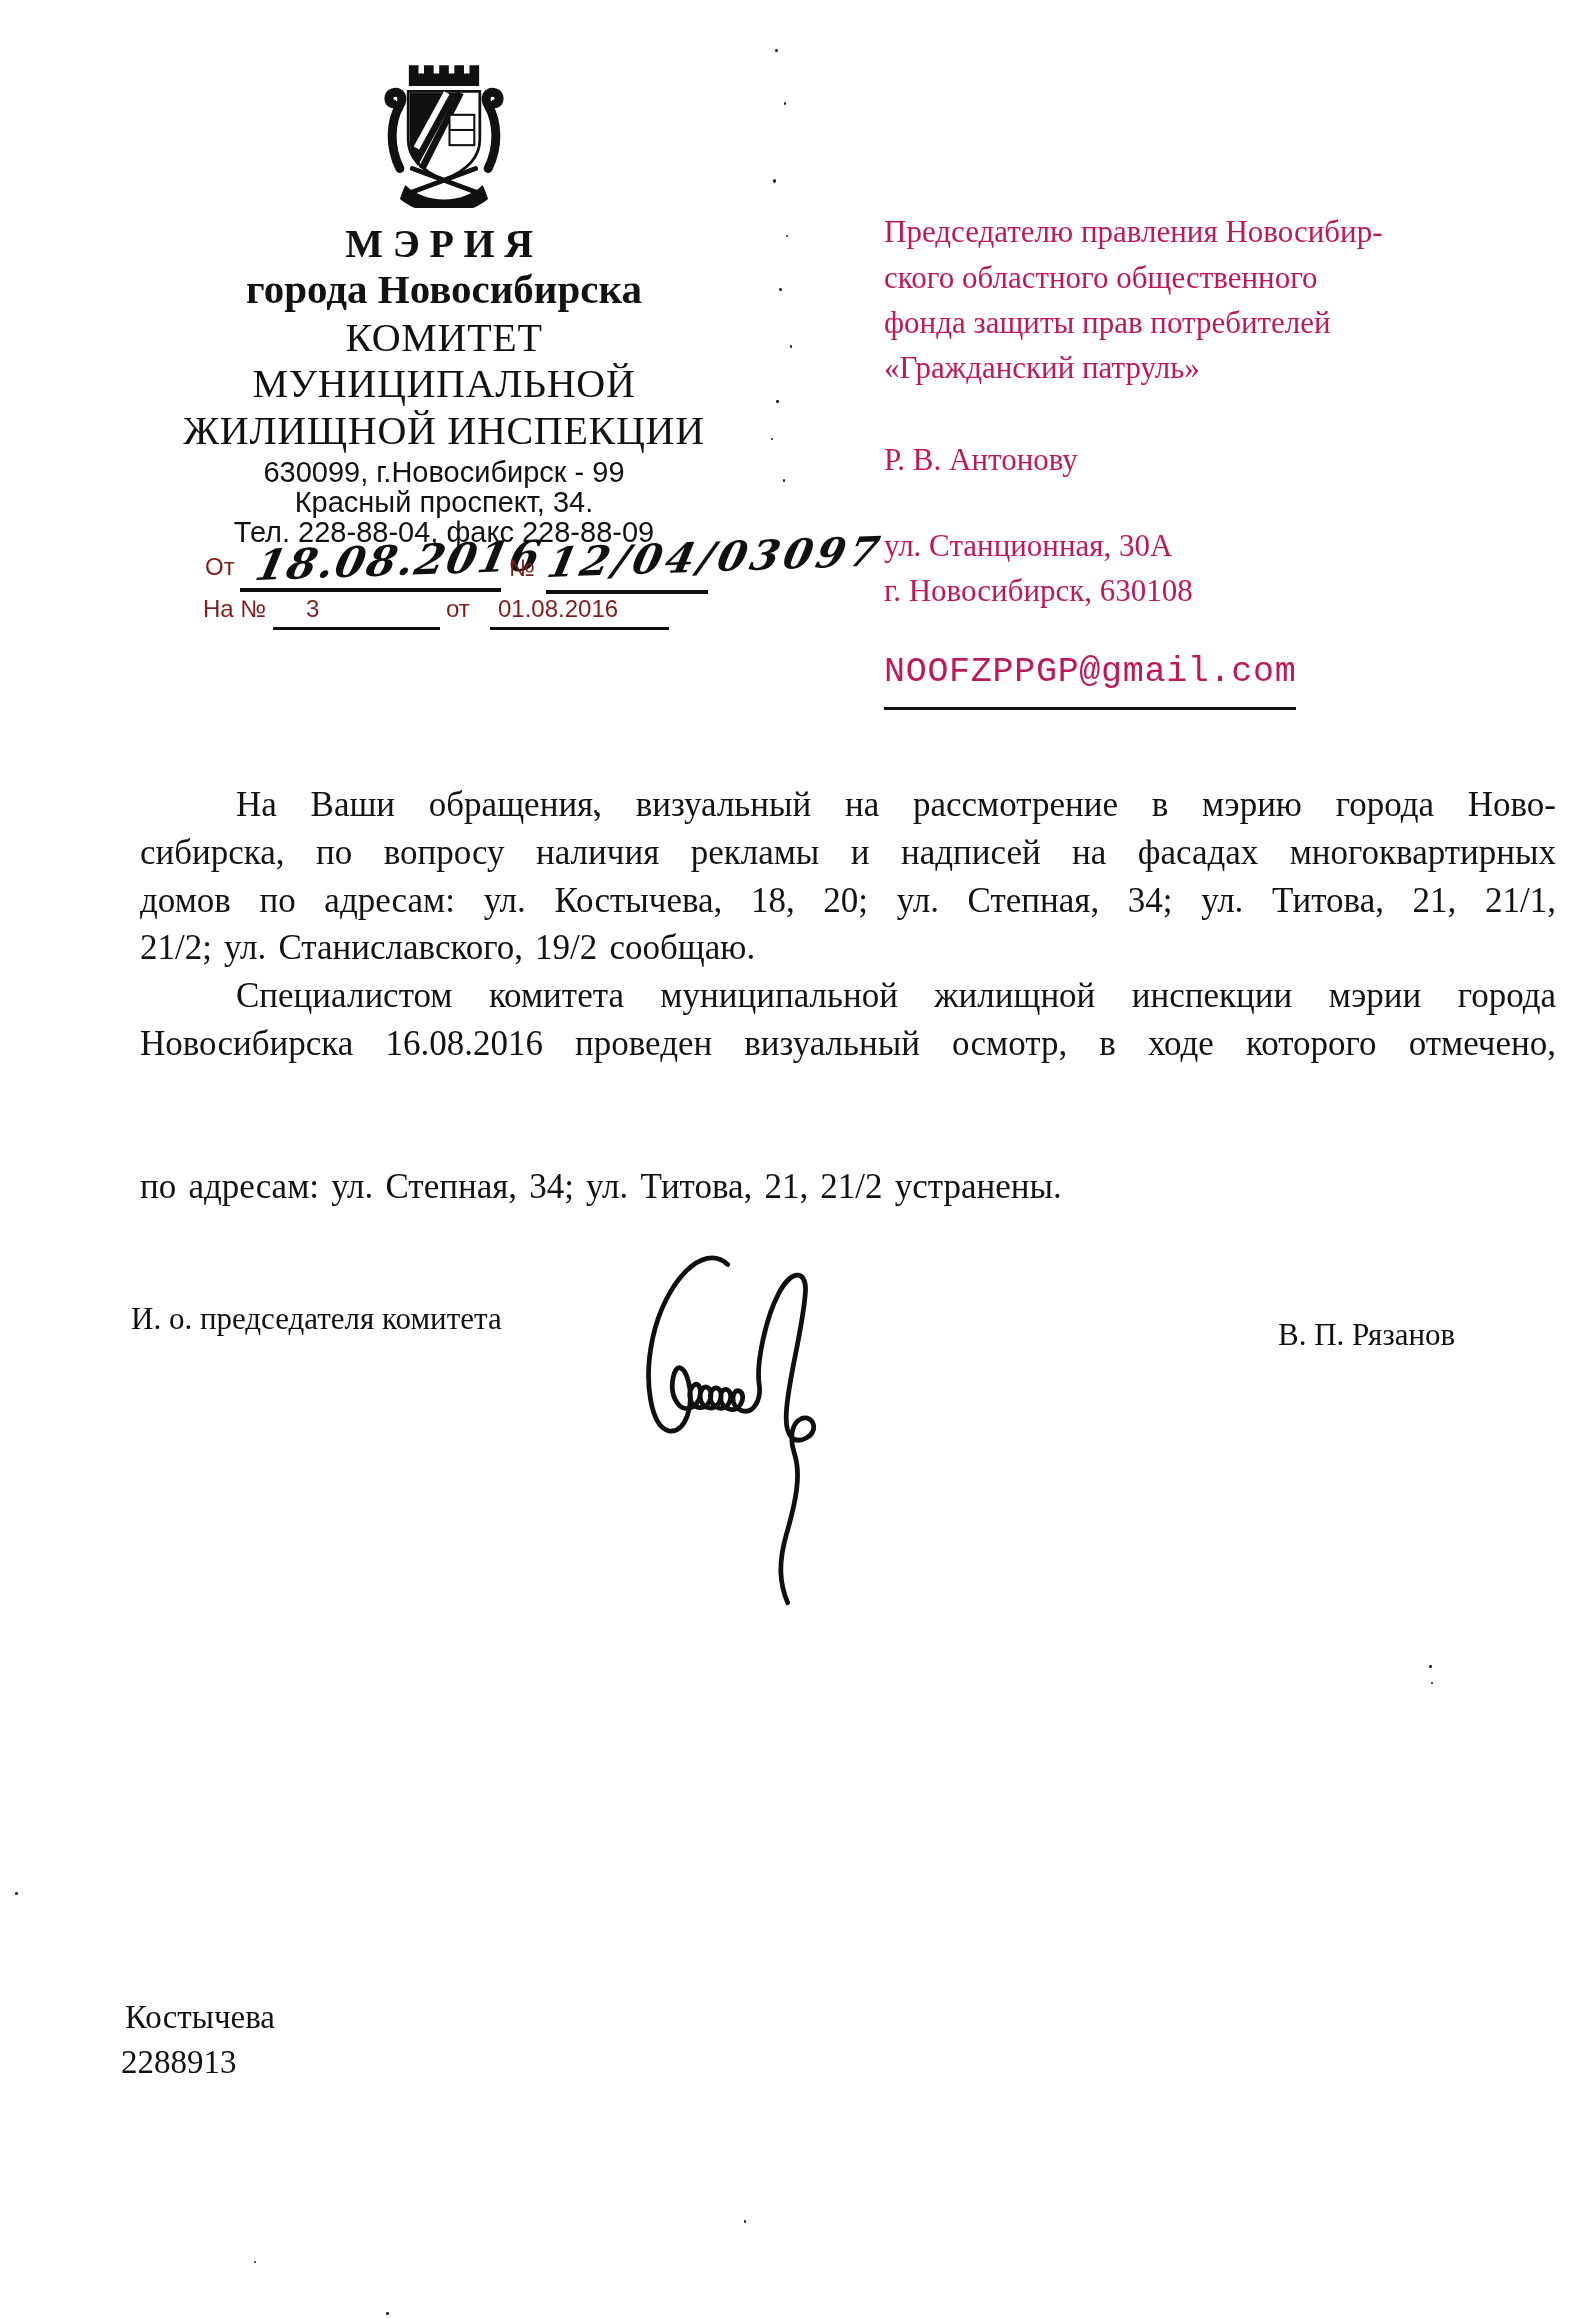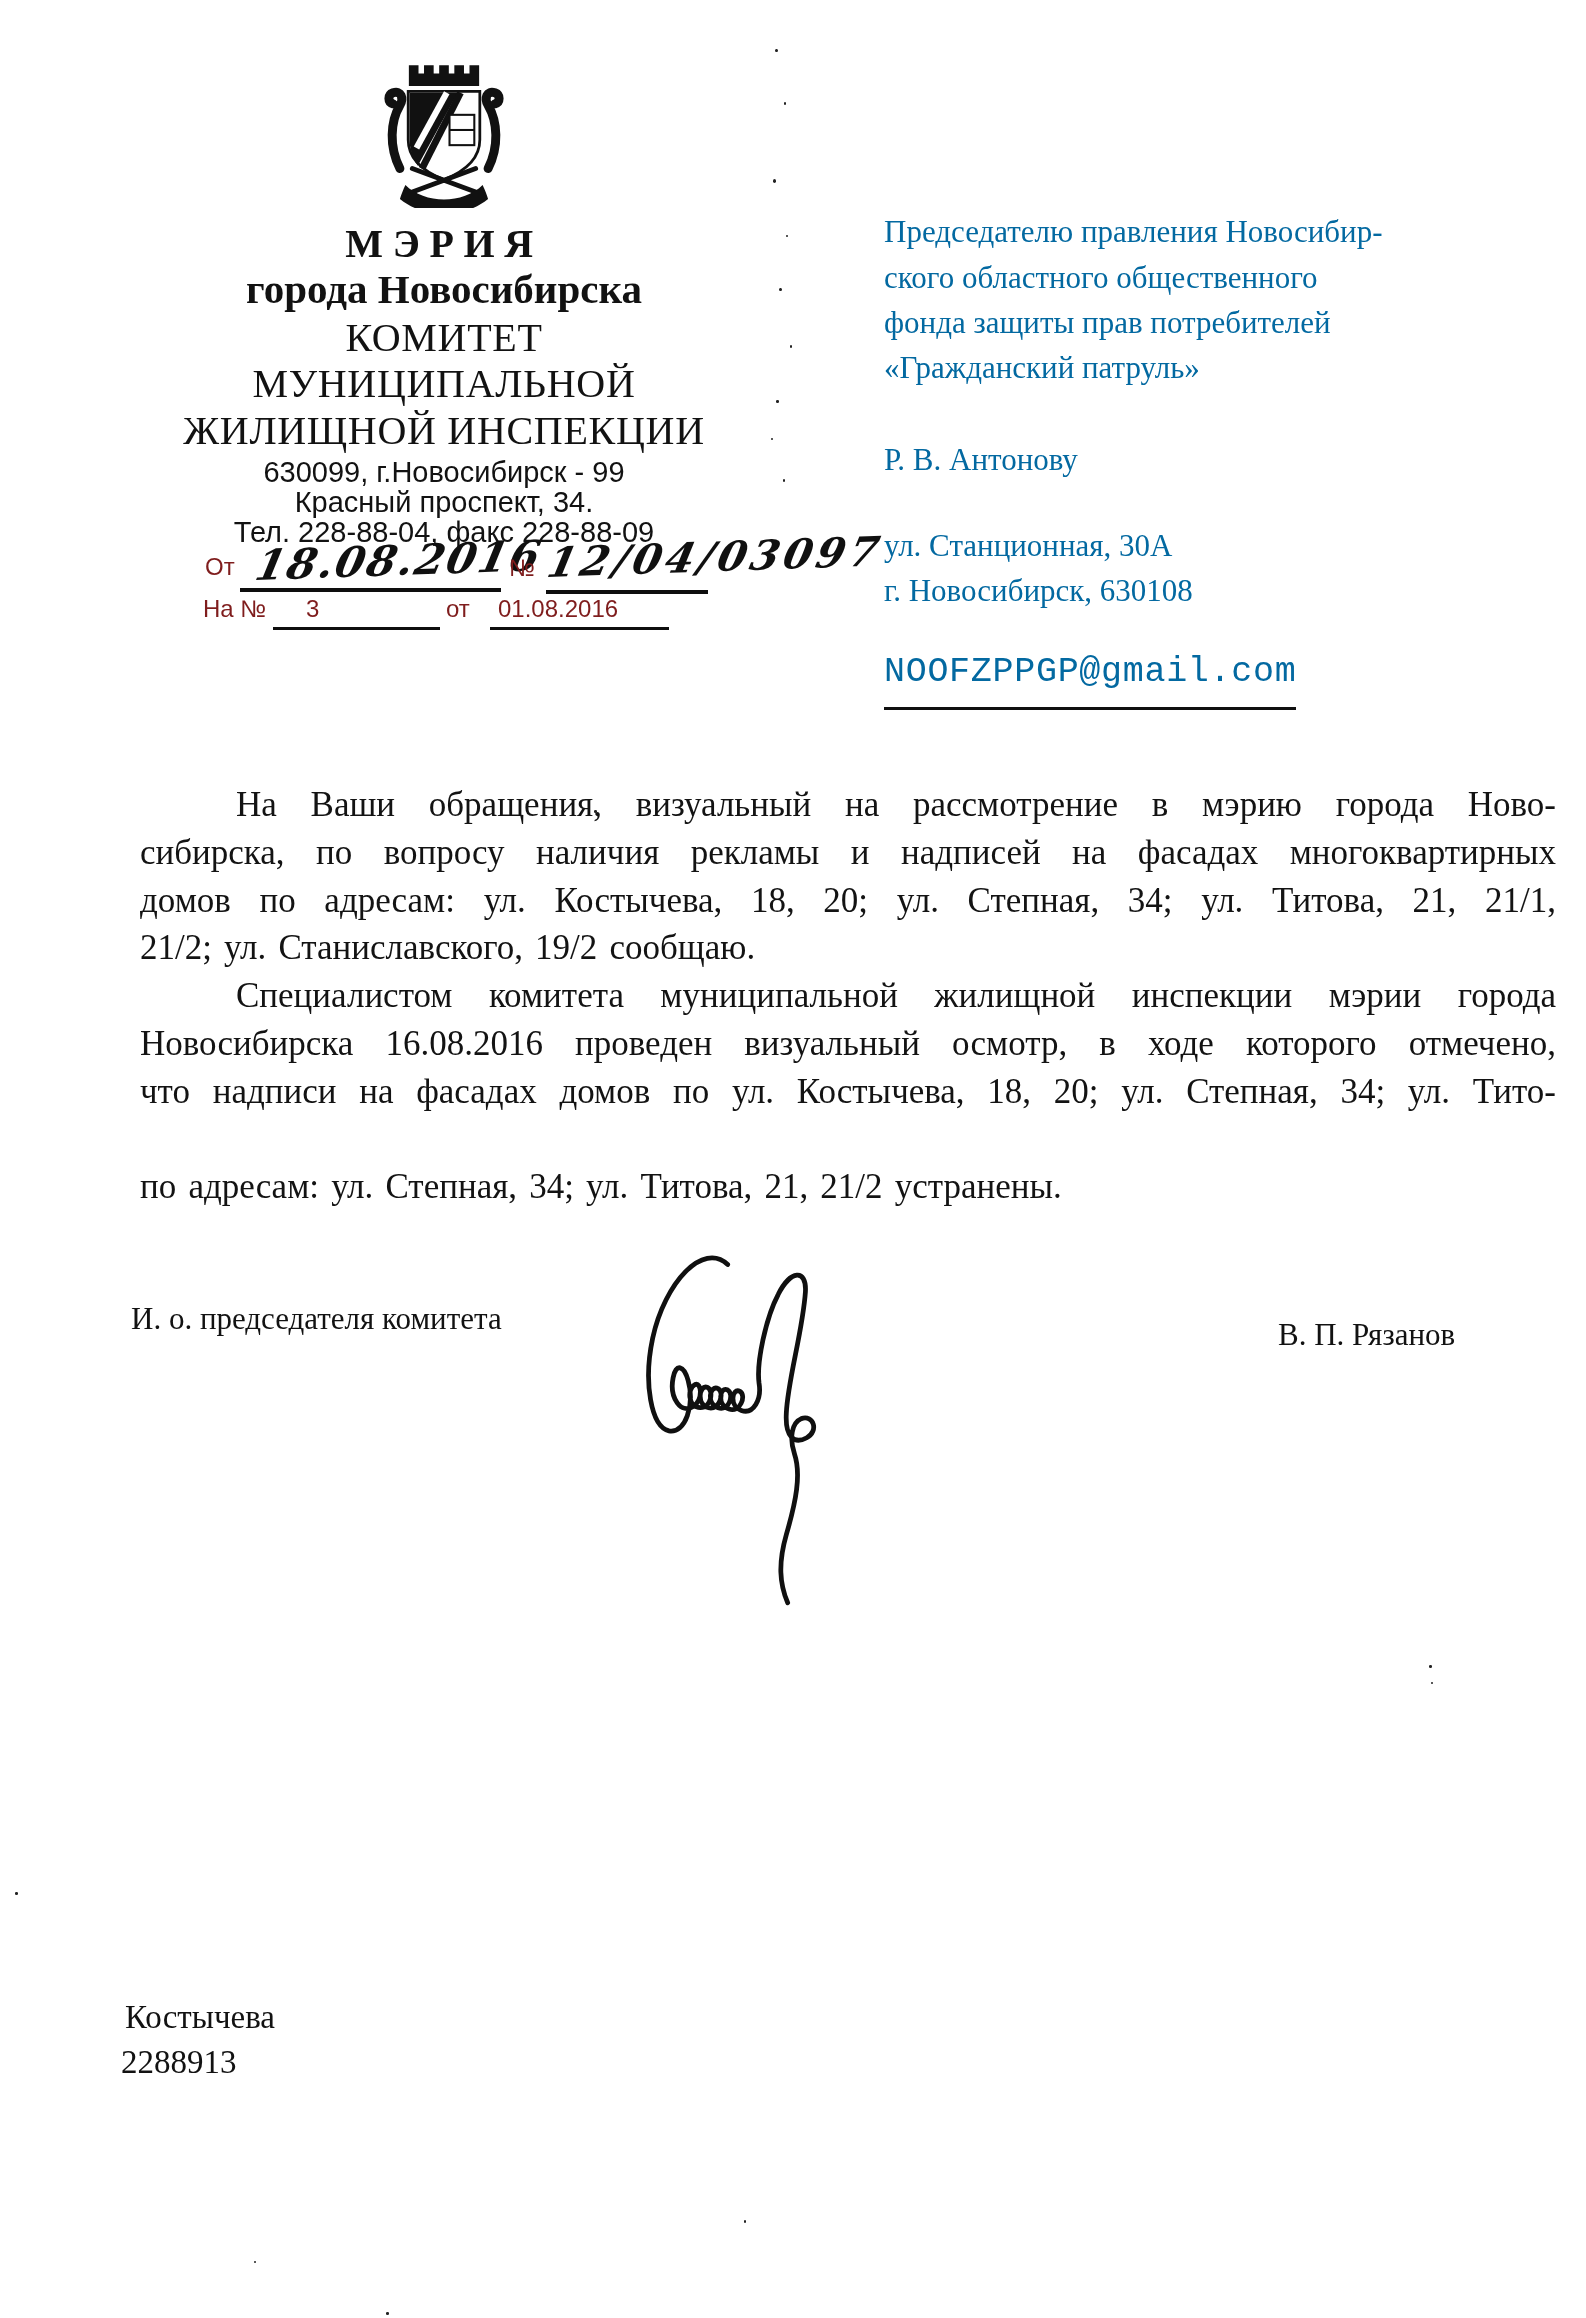--- a/index.html
+++ b/index.html
@@ -17,21 +17,21 @@
   .lh-addr{font-size:29px;font-family:"Liberation Sans", sans-serif;}
   
   .ref{font-size:24px;font-family:"Liberation Sans", sans-serif;color:#7f1d1d;}
   .hand{
     font-family:"DejaVu Serif", serif;font-style:italic;font-weight:600;
     color:#101010;transform:skewX(-14deg) rotate(-2deg);transform-origin:left bottom;
     letter-spacing:2px;white-space:nowrap;
   }
   .uline{position:absolute;background:#0e0e0e;}
   
-  .rcpt{font-size:31px;line-height:45px;color:#0369a1;}
+  .rcpt{font-size:31px;line-height:45px;color:#be185d;}
   .rcpt-email{font-size:35px;border-bottom:3.4px solid #101010;padding-bottom:12px;letter-spacing:0.7px;font-family:Liberation Mono, monospace;}
   
   .bline{
     position:absolute;left:0;width:1416px;font-size:35px;color:#131313;
     text-align:justify;text-align-last:justify;word-spacing:3.4px;white-space:nowrap0;
     box-sizing:border-box;
   }
   .bline.last{text-align-last:left;}
   .bline.indent{padding-left:96px;}
   
@@ -94,21 +94,20 @@
 <div class="abs rcpt serif" style="left:884px;top:568px;">г. Новосибирск, 630108</div>
 <div class="abs rcpt serif rcpt-email" style="left:884px;top:650px;">NOOFZPPGP@gmail.com</div>
 
 <div class="abs serif" style="left:140px;top:785px;width:1416px;height:450px;">
   <div class="bline indent" style="top:0px;">На Ваши обращения, визуальный на рассмотрение в  мэрию города Ново-</div>
   <div class="bline" style="top:48px;">сибирска, по вопросу наличия рекламы и надписей  на фасадах многоквартирных</div>
   <div class="bline" style="top:96px;">домов по адресам: ул.  Костычева, 18, 20; ул. Степная, 34; ул. Титова, 21, 21/1,</div>
   <div class="bline last" style="top:143px;">21/2; ул. Станиславского, 19/2  сообщаю.</div>
   <div class="bline indent" style="top:191px;">Специалистом комитета муниципальной жилищной инспекции мэрии города</div>
   <div class="bline" style="top:239px;">Новосибирска 16.08.2016 проведен визуальный осмотр, в ходе которого отмечено,</div>
-  <div class="bline" style="top:287px;">что надписи на фасадах домов по ул. Костычева, 18, 20; ул. Степная, 34; ул. Тито-</div>
   <div class="bline last" style="top:382px;">по адресам: ул. Степная, 34; ул. Титова, 21, 21/2 устранены.</div>
 </div>
 
 <div class="abs sig-label serif" style="left:131px;top:1301px;">И. о. председателя комитета</div>
 
 <div class="abs" style="left:594px;top:1229px;width:341px;height:382px;">
   <svg viewBox="0 0 500 560" width="341" height="382" xmlns="http://www.w3.org/2000/svg">
     <path d="M196,52 C160,18 104,78 86,160 C72,226 84,290 110,296 C134,300 148,258 138,222 C132,200 120,196 116,218 C110,248 128,272 146,260 C160,250 158,224 148,228 C136,234 138,262 156,262 C172,262 176,236 166,232 C154,228 150,258 168,262 C184,266 192,240 182,234 C170,228 164,256 182,262 C198,268 206,242 196,236 C184,230 180,258 198,264 C214,270 224,244 214,238 C202,232 198,260 216,266 C234,272 246,250 242,226 C238,196 252,130 270,96 C288,60 312,58 310,92 C306,150 284,222 282,270 C280,306 294,316 312,306 C330,296 322,272 304,278 C290,284 286,306 294,330 C304,360 296,400 282,448 C270,490 272,520 284,548" fill="none" stroke="#101010" stroke-width="7" stroke-linecap="round"></path>
   </svg>
 </div>

